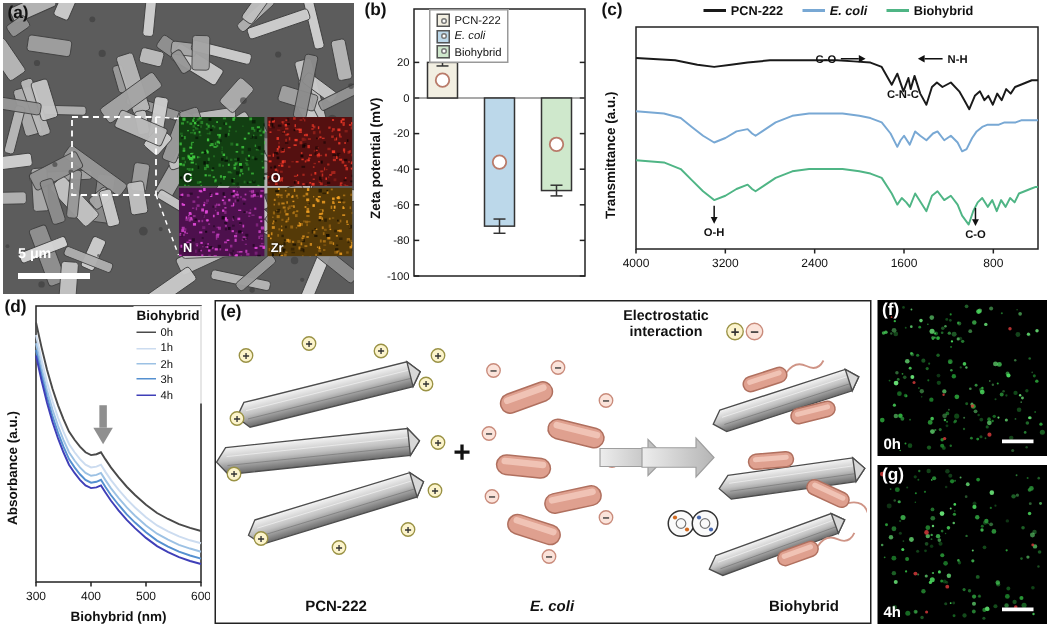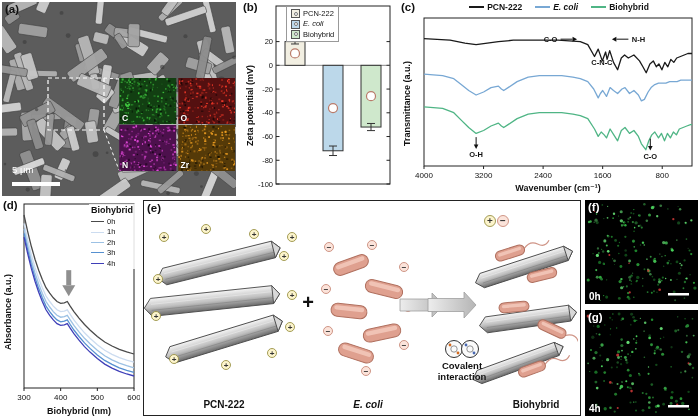--- a/index.html
+++ b/index.html
@@ -10,21 +10,21 @@
   svg{font-family:"Liberation Sans","DejaVu Sans",sans-serif;display:block}
   .plab{position:absolute;left:3px;top:1px;font-weight:bold;font-size:11.5px;color:#111;z-index:5}
   .plab.light{color:#fff}
   
   #panel-a{left:2px;top:2px;width:234px;height:194px;background:#5c5c5c;overflow:hidden}
   #eds-grid{position:absolute;left:117px;top:76px;width:116px;height:93px;
     display:grid;grid-template-columns:1fr 1fr;grid-template-rows:1fr 1fr;gap:1px}
   .eds-cell{position:relative;overflow:hidden}
   .eds-cell svg{width:100%;height:100%}
   .eds-label{position:absolute;left:3px;bottom:1px;color:#fff;font-weight:bold;font-size:8.5px;text-shadow:0 0 2px #000}
-  .scale-label{position:absolute;left:10px;top:162px;color:#fff;font-weight:normal;font-size:9.5px}
+  .scale-label{position:absolute;left:10px;top:162px;color:#fff;font-weight:bold;font-size:9.5px}
   
   #panel-b{left:240px;top:0;width:158px;height:196px}
   .vlab{position:absolute;white-space:nowrap;font-weight:bold;font-size:9px;
     transform:rotate(-90deg);transform-origin:0 0}
   #vlab-b{left:5px;top:146px}
   .legend-b{position:absolute;left:46px;top:6px;background:#fff;border:1px solid #999;
     padding:2px 4px;display:flex;flex-direction:column;gap:1px;z-index:2}
   .lgrow{display:flex;align-items:center;gap:3px;font-size:7.5px;color:#111;line-height:1.25}
   .lgsq{width:9px;height:9px;border:1px solid #555;display:flex;align-items:center;justify-content:center;flex:0 0 auto}
   .lgc{width:4px;height:4px;border:1px solid #777;border-radius:50%;background:#fff}
@@ -1341,21 +1341,20 @@
         <span class="lgitem">
           <span class="lgline" style="border-top-color: rgb(120, 168, 212);"></span>
           <span style="font-style: italic;">E. coli</span>
         </span>
         <span class="lgitem">
           <span class="lgline" style="border-top-color: rgb(79, 181, 133);"></span>
           <span>Biohybrid</span>
         </span>
       </div>
     <div class="vlab" id="vlab-c">Transmittance (a.u.)</div>
-    <div class="xlab" id="xlab-c">Wavenumber (cm⁻¹)</div>
     <div class="plab">(c)</div>
   </div>
 
   <div class="panel" id="panel-d">
     <svg id="uv-svg" width="140" height="220">
         <rect x="24" y="6" width="110" height="184" fill="#fff" stroke="#222" stroke-width="1"></rect>
         <line x1="24" y1="190" x2="24" y2="193" stroke="#222" stroke-width="1"></line>
         <text x="24" y="202" font-size="8" fill="#111" text-anchor="middle">300</text>
         <line x1="60.666666666666664" y1="190" x2="60.666666666666664" y2="193" stroke="#222" stroke-width="1"></line>
         <text x="60.666666666666664" y="202" font-size="8" fill="#111" text-anchor="middle">400</text>
@@ -1546,21 +1545,21 @@
           <g transform="translate(388,168) rotate(-20)">
             <path d="M 14,0 q 8,-6 14,0 q 6,6 12,0" fill="none" stroke="#cf9486" stroke-width="1.2"></path>
             <rect x="-14" y="-5" width="28" height="10" rx="5" fill="#dfa08f" stroke="#b0705f" stroke-width="1"></rect>
             <rect x="-11" y="-3" width="22" height="3.3333333333333335" rx="1.6666666666666667" fill="#f3c9bc" opacity="0.85"></rect>
           </g>
         </svg>
       </div>
     <div class="elab" id="elab-pcn">PCN-222</div>
     <div class="elab" id="elab-plus">+</div>
     <div class="elab" id="elab-ecoli">E. coli</div>
-    <div class="elab" id="elab-covalent">Covalent interaction</div>
+    <div class="elab" id="elab-electro">Electrostatic interaction</div>
     <div class="elab" id="elab-bio">Biohybrid</div>
     <div class="plab">(e)</div>
   </div>
 
   <div class="panel" id="panel-f">
     <svg id="f-svg" width="113" height="104">
         <circle cx="49.255160708213225" cy="46.808847832959145" r="0.8399408375844359" fill="#49d35b" opacity="0.6598608548869378"></circle>
         <circle cx="98.44283243222162" cy="88.2682249317877" r="0.914959874562919" fill="#2a9038" opacity="0.854610448947642"></circle>
         <circle cx="23.20789724122733" cy="36.34037982812151" r="1.2359040190465747" fill="#49d35b" opacity="0.4130163420457393"></circle>
         <circle cx="101.01818633778021" cy="23.227964088786393" r="1.1651963315904141" fill="#1f8a2e" opacity="0.38348116668639703"></circle>

